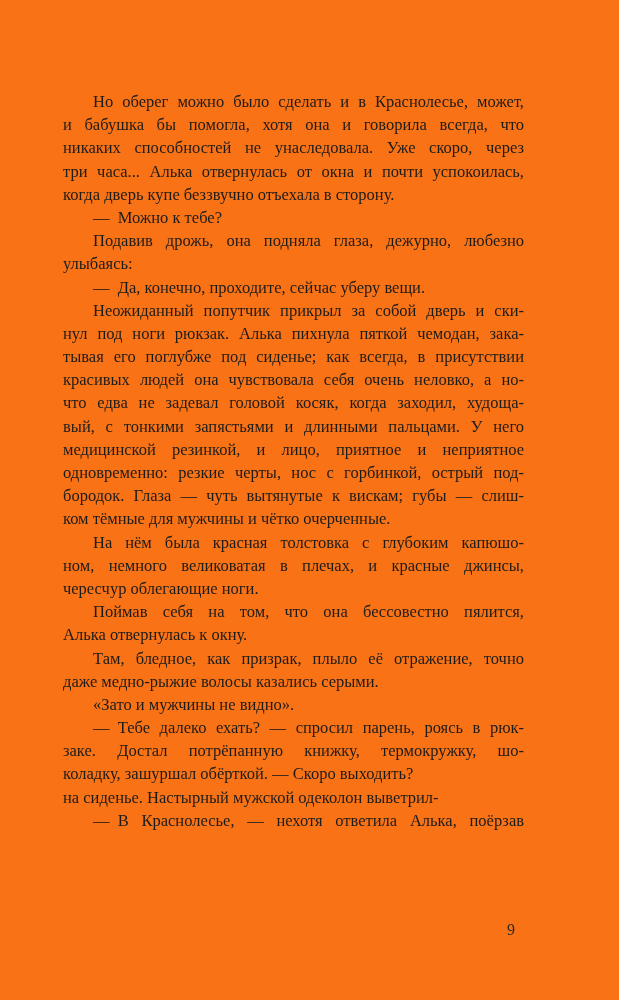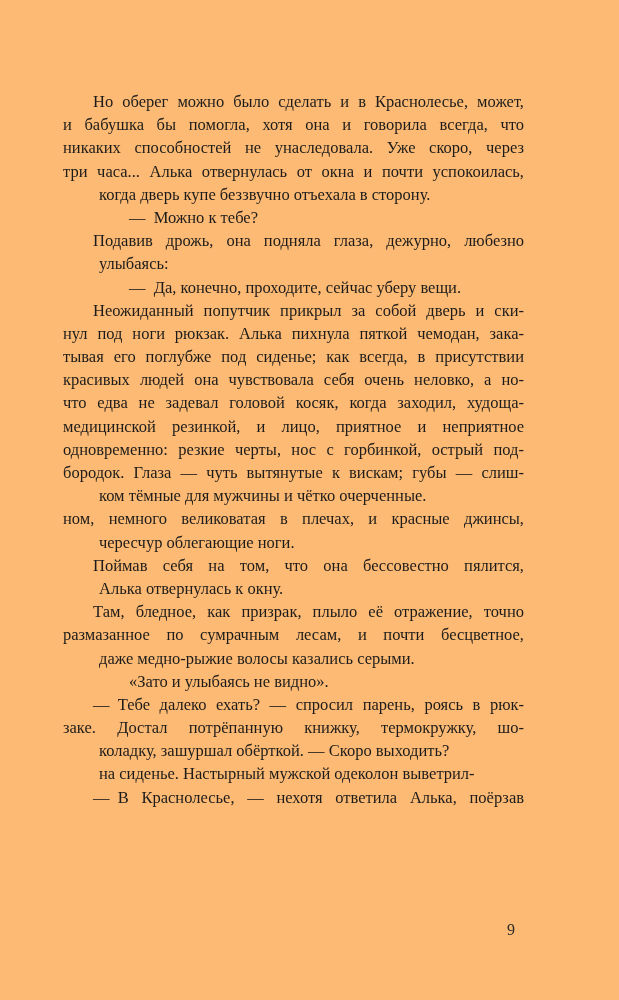--- a/index.html
+++ b/index.html
@@ -10,40 +10,39 @@
   body {
     position: relative;
     width: 619px;
     height: 1000px;
     overflow: hidden;
     font-family: "Liberation Serif", serif;
   }
   .page {
     position: absolute;
     inset: 0;
-    background: #fdba74;
+    background: #f97316;
   }
   .page-text {
     position: absolute;
     left: 63px;
     top: 90px;
     width: 461px;
     color: #1d1c1a;
     font-size: 16.5px;
     line-height: 23.2px;
   }
   .line {
     height: 23.2px;
     overflow: hidden;
     text-align: justify;
     text-align-last: justify;
   }
   .line.last {
     text-align-last: left;
-    margin-left: 36px;
   }
   .line.first {
     text-indent: 30px;
   }
   .page-number {
     position: absolute;
     left: 63px;
     top: 920px;
     width: 452px;
     text-align: right;
@@ -64,32 +63,33 @@
       <div class="line last">когда дверь купе беззвучно отъехала в сторону.</div>
       <div class="line first last">— Можно к тебе?</div>
       <div class="line first">Подавив дрожь, она подняла глаза, дежурно, любезно</div>
       <div class="line last">улыбаясь:</div>
       <div class="line first last">— Да, конечно, проходите, сейчас уберу вещи.</div>
       <div class="line first">Неожиданный попутчик прикрыл за собой дверь и ски-</div>
       <div class="line">нул под ноги рюкзак. Алька пихнула пяткой чемодан, зака-</div>
       <div class="line">тывая его поглубже под сиденье; как всегда, в присутствии</div>
       <div class="line">красивых людей она чувствовала себя очень неловко, а но-</div>
       <div class="line">что едва не задевал головой косяк, когда заходил, худоща-</div>
+      <div class="line">вый, с тонкими запястьями и длинными пальцами. У него</div>
       <div class="line">медицинской резинкой, и лицо, приятное и неприятное</div>
       <div class="line">одновременно: резкие черты, нос с горбинкой, острый под-</div>
       <div class="line">бородок. Глаза — чуть вытянутые к вискам; губы — слиш-</div>
       <div class="line last">ком тёмные для мужчины и чётко очерченные.</div>
+      <div class="line first">На нём была красная толстовка с глубоким капюшо-</div>
       <div class="line">ном, немного великоватая в плечах, и красные джинсы,</div>
       <div class="line last">чересчур облегающие ноги.</div>
       <div class="line first">Поймав себя на том, что она бессовестно пялится,</div>
       <div class="line last">Алька отвернулась к окну.</div>
       <div class="line first">Там, бледное, как призрак, плыло её отражение, точно</div>
-      <div class="line">размазанное по сумрачным лесам, и почти бесцветное,</div>
       <div class="line last">даже медно-рыжие волосы казались серыми.</div>
-      <div class="line first last">«Зато и улыбаясь не видно».</div>
+      <div class="line first last">«Зато и мужчины не видно».</div>
       <div class="line first">— Тебе далеко ехать? — спросил парень, роясь в рюк-</div>
       <div class="line">заке. Достал потрёпанную книжку, термокружку, шо-</div>
       <div class="line last">коладку, зашуршал обёрткой. — Скоро выходить?</div>
       <div class="line last">на сиденье. Настырный мужской одеколон выветрил-</div>
       <div class="line first">— В Краснолесье, — нехотя ответила Алька, поёрзав</div>
     </div>
   <div class="page-number">9</div>
 </div>
 
 </body></html>

